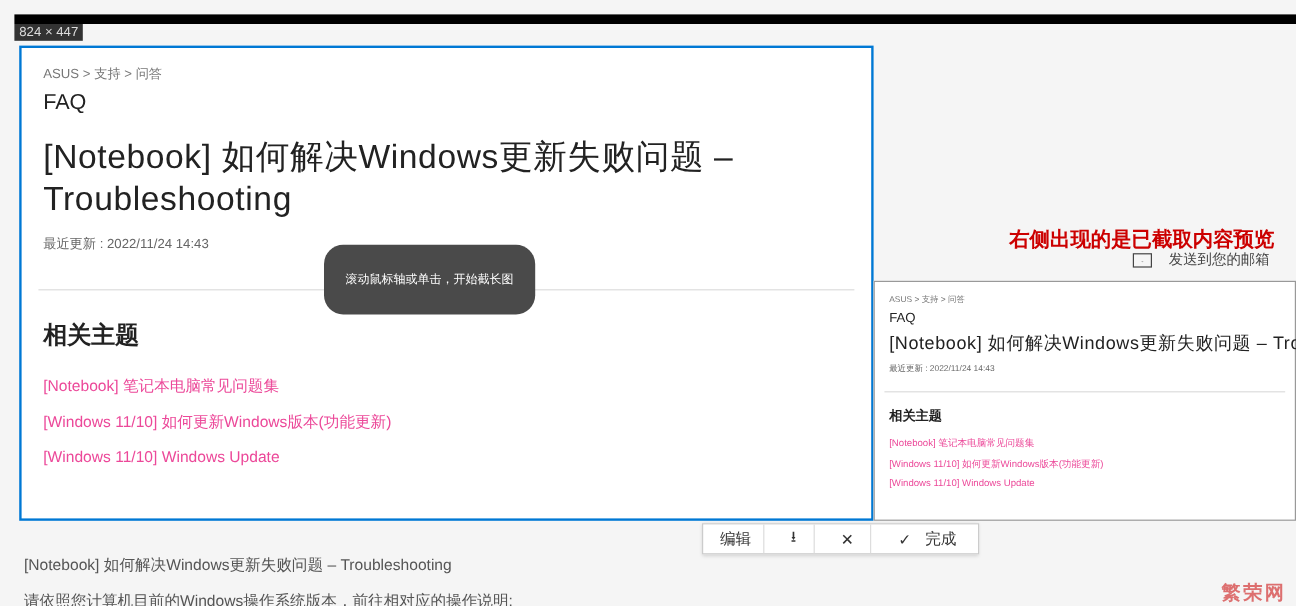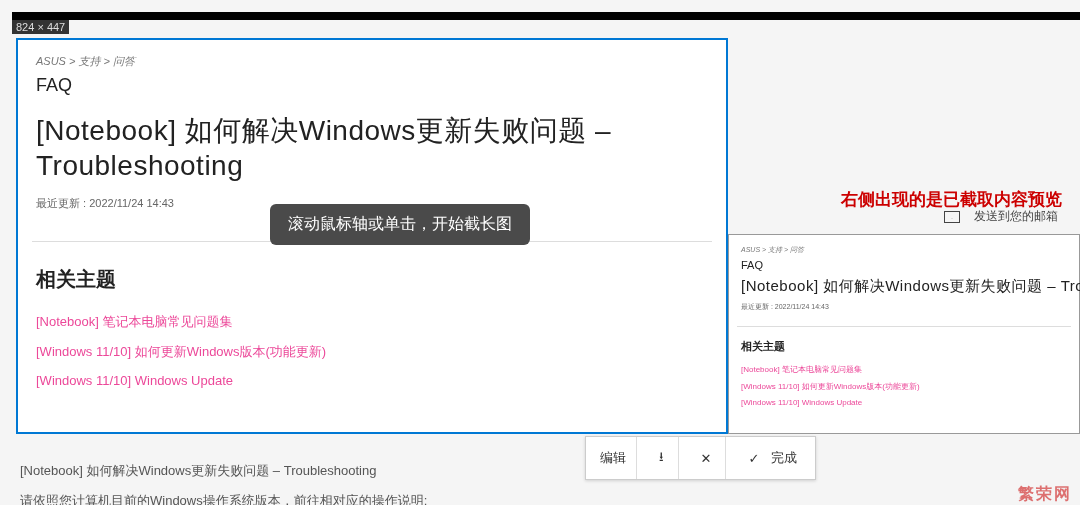--- a/index.html
+++ b/index.html
@@ -34,21 +34,20 @@
   height: 396px;
   background: #fff;
   border: 2px solid #0078d4;
   padding: 10px 14px;
   overflow: hidden;
 }
 .breadcrumb {
   font-size: 11px;
   color: #777;
   margin-bottom: 6px;
-  font-style: italic;
 }
 .faq-label {
   font-size: 18px;
   font-weight: normal;
   color: #222;
   margin-bottom: 16px;
 }
 .page-title {
   font-size: 28px;
   font-weight: 300;
@@ -60,23 +59,23 @@
   font-size: 11px;
   color: #666;
   margin-bottom: 30px;
 }
 .tooltip {
   position: absolute;
   top: 192px;
   left: 258px;
   background: #4a4a4a;
   color: #fff;
-  font-size: 16px;
-  padding: 10px 18px;
-  border-radius: 6px;
+  font-size: 10px;
+  padding: 22px 18px;
+  border-radius: 16px;
   z-index: 10;
 }
 .divider {
   border: none;
   border-top: 1px solid #ddd;
   margin: 20px 0 24px 0;
 }
 .related-heading {
   font-size: 20px;
   font-weight: bold;
@@ -142,21 +141,21 @@
 .preview .related-heading { font-size: 11px; margin-bottom: 10px; }
 .preview .related-link { font-size: 8px; margin-bottom: 6px; }
 .capture-toolbar {
   position: absolute;
   top: 424px;
   left: 573px;
   background: #fff;
   border: 1px solid #ccc;
   display: flex;
   align-items: center;
-  height: 44px;
+  height: 26px;
   font-size: 13px;
   box-shadow: 0 1px 3px rgba(0,0,0,0.15);
   z-index: 20;
 }
 .tb-btn {
   padding: 0 10px;
   height: 100%;
   display: flex;
   align-items: center;
   border-right: 1px solid #ddd;

